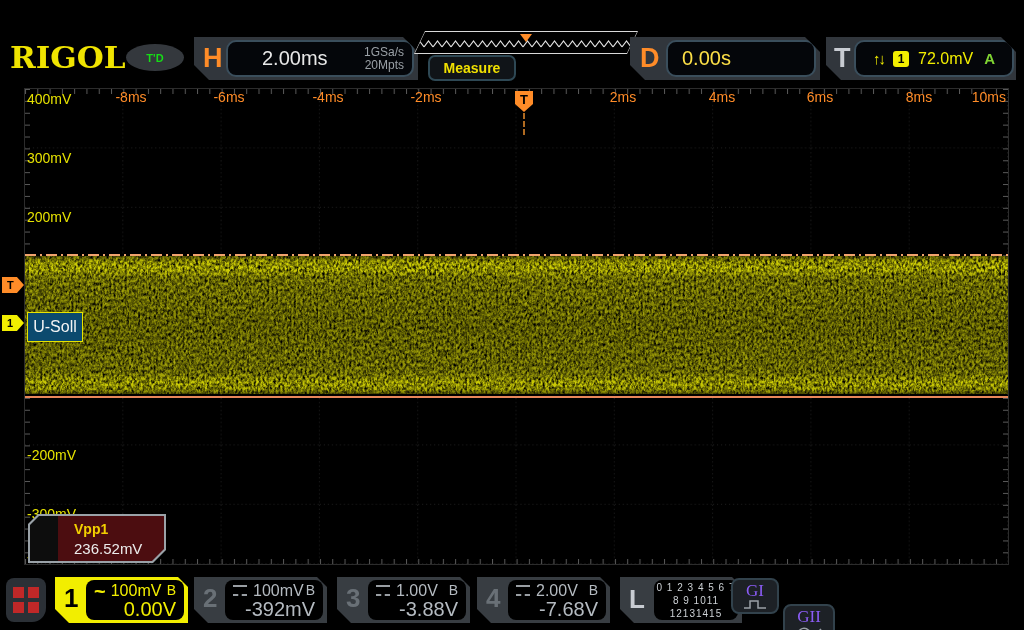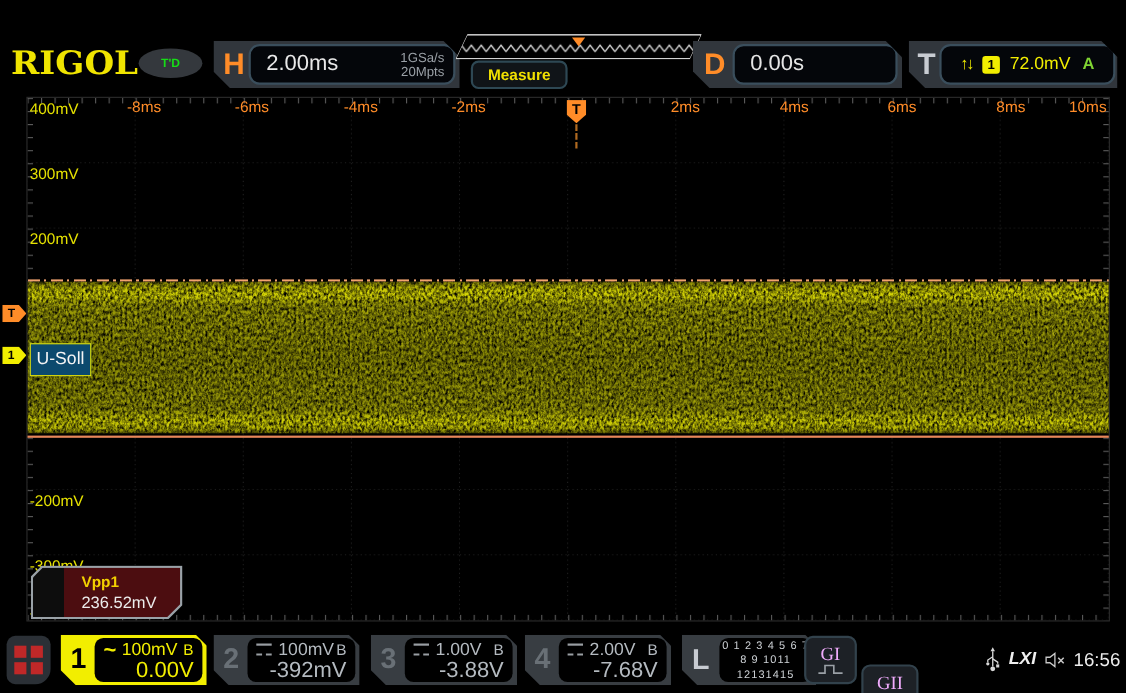--- a/index.html
+++ b/index.html
@@ -18,38 +18,38 @@
             display:flex;align-items:center;justify-content:center;color:#16dd16;
             font-weight:bold;font-size:11px;}
   .tab-panel{background:#31363c;
      clip-path:polygon(0 0,calc(100% - 15px) 0,100% 15px,100% 100%,15px 100%,0 calc(100% - 15px));}
   .tab-letter{font-weight:bold;font-size:27px;line-height:43px;}
   .ibox{position:absolute;top:3px;bottom:3px;background:#04060a;border:2px solid #3a4e5c;
         border-radius:10px;display:flex;align-items:center;}
 
   .h-panel{left:194px;top:37px;width:224px;height:43px;}
   .h-panel .tab-letter{position:absolute;left:9px;color:#ff8c28;}
-  .h-ibox{left:32px;right:4px;}
+  .h-ibox{left:32px;right:4px;padding-left:20px;}
   .h-scale{color:#e8e8e8;font-size:20px;margin-left:14px;}
   .h-mem{margin-left:auto;margin-right:8px;text-align:right;color:#9aa0a6;font-size:12px;line-height:13px;}
 
   .mem-indicator{left:414px;top:31px;width:224px;height:23px;background:#d8d8d8;
       clip-path:polygon(11px 0,100% 0,calc(100% - 11px) 100%,0 100%);}
   .mem-inner{position:absolute;left:1px;top:1px;right:1px;bottom:1px;background:#000;
       clip-path:polygon(10px 0,100% 0,calc(100% - 10px) 100%,0 100%);}
 
   .hdr-btn{height:22px;background:#101418;border:2px solid #2e4854;border-radius:7px;
            display:flex;align-items:center;justify-content:center;font-weight:bold;font-size:14px;}
   .measure-btn{left:428px;top:55px;width:84px;color:#f0e000;}
   .stoprun-btn{left:526px;top:55px;width:96px;color:#10e010;}
 
   .d-panel{left:630px;top:37px;width:190px;height:43px;}
   .d-panel .tab-letter{position:absolute;left:10px;color:#ff8c28;}
   .d-ibox{left:36px;right:4px;}
-  .d-delay{color:#e5e5e5;font-size:20px;margin-left:14px;}
+  .d-delay{color:#fde047;font-size:20px;margin-left:14px;}
 
   .t-panel{left:826px;top:37px;width:190px;height:43px;}
   .t-panel .tab-letter{position:absolute;left:8px;color:#c8ccd2;}
   .t-ibox{left:28px;right:2px;gap:9px;justify-content:center;}
   .t-arrows{color:#f2ee00;font-size:15px;font-weight:bold;letter-spacing:-2px;}
   .t-src{width:16px;height:16px;background:#f2ee00;border-radius:3px;color:#000;
          font-weight:bold;font-size:12px;line-height:16px;text-align:center;}
   .t-level{color:#f2ee00;font-size:16px;}
   .t-mode{color:#7fd332;font-size:15px;font-weight:bold;margin-left:2px;}
 
@@ -109,22 +109,22 @@
   .ch-gray{background:#383d42;} .ch-gray .ch-num{color:#697076;} .ch-gray .ch-ibox{color:#b4bac0;}
   .ch2{left:194px;} .ch3{left:337px;} .ch4{left:477px;}
 
   .la-tab{left:620px;top:577px;width:122px;height:46px;background:#383d42;
      clip-path:polygon(0 0,calc(100% - 10px) 0,100% 10px,100% 100%,14px 100%,0 calc(100% - 14px));}
   .la-letter{position:absolute;left:9px;top:7px;font-weight:bold;font-size:26px;color:#c8ccd2;}
   .la-ibox{position:absolute;left:34px;top:3px;right:4px;bottom:3px;background:#000;border-radius:8px;
      color:#cdd1d5;font-size:10px;text-align:center;display:flex;flex-direction:column;
      justify-content:center;line-height:13px;letter-spacing:1px;}
 
-  .gen-btn{top:578px;height:44px;background:#1d2126;border:2px solid #32424c;border-radius:8px;
-     color:#f0abfc;display:flex;flex-direction:column;align-items:center;justify-content:center;
+  .gen-btn{top:578px;height:36px;background:#1d2126;border:2px solid #32424c;border-radius:8px;
+     color:#8b5cf6;display:flex;flex-direction:column;align-items:center;justify-content:center;
      box-sizing:border-box;}
   .gen-label{font-family:"Liberation Serif",serif;font-size:17px;line-height:16px;}
   .gi-btn{left:731px;width:48px;}  .gii-btn{left:783px;width:52px;margin-top:26px;}
 
   .statusbar{left:896px;top:588px;display:flex;align-items:center;gap:8px;}
   .lxi{color:#f0f0f0;font-weight:bold;font-style:italic;font-size:16px;letter-spacing:0px;}
   .clock{color:#ececec;font-size:17px;}
 </style>
 </head>
 <body>
@@ -342,33 +342,14 @@
       <polyline points="1,9 7,9 7,2 15,2 15,9 23,9" fill="none" stroke="#9aa0a6" stroke-width="1.5"></polyline>
     </svg>
   </div>
   <div class="abs gen-btn gii-btn">
     <span class="gen-label">GII</span>
     <svg width="26" height="11">
       <path d="M1 8 Q7 0 13 5.5 T25 4" fill="none" stroke="#9aa0a6" stroke-width="1.5"></path>
     </svg>
   </div>
 
-  <div class="abs statusbar">
-    <svg width="13" height="24" viewBox="0 0 13 24">
-      <g stroke="#d8d8d8" stroke-width="1.2" fill="none">
-        <path d="M6.5 4 V18"></path>
-          <path d="M6.5 9 L2 12 V14"></path>
-          <path d="M6.5 11 L11 14 V15.5"></path>
-      </g>
-      <path d="M6.5 0.5 L4.5 4 h4 z" fill="#d8d8d8"></path>
-      <circle cx="2" cy="15.5" r="1.5" fill="#d8d8d8"></circle>
-      <rect x="9.6" y="16" width="2.8" height="2.8" fill="#d8d8d8"></rect>
-      <circle cx="6.5" cy="20" r="2.2" fill="#d8d8d8"></circle>
-    </svg>
-    <span class="lxi">LXI</span>
-    <svg width="18" height="16" viewBox="0 0 18 16">
-      <path d="M1 5.5 h3.5 L9 2 v12 L4.5 10.5 H1 z" fill="none" stroke="#c8c8c8" stroke-width="1.2"></path>
-      <path d="M12 6 L17 11 M17 6 L12 11" stroke="#c8c8c8" stroke-width="1.4"></path>
-    </svg>
-    <span class="clock">16:56</span>
-  </div>
 
 </div>
 
 </body></html>

